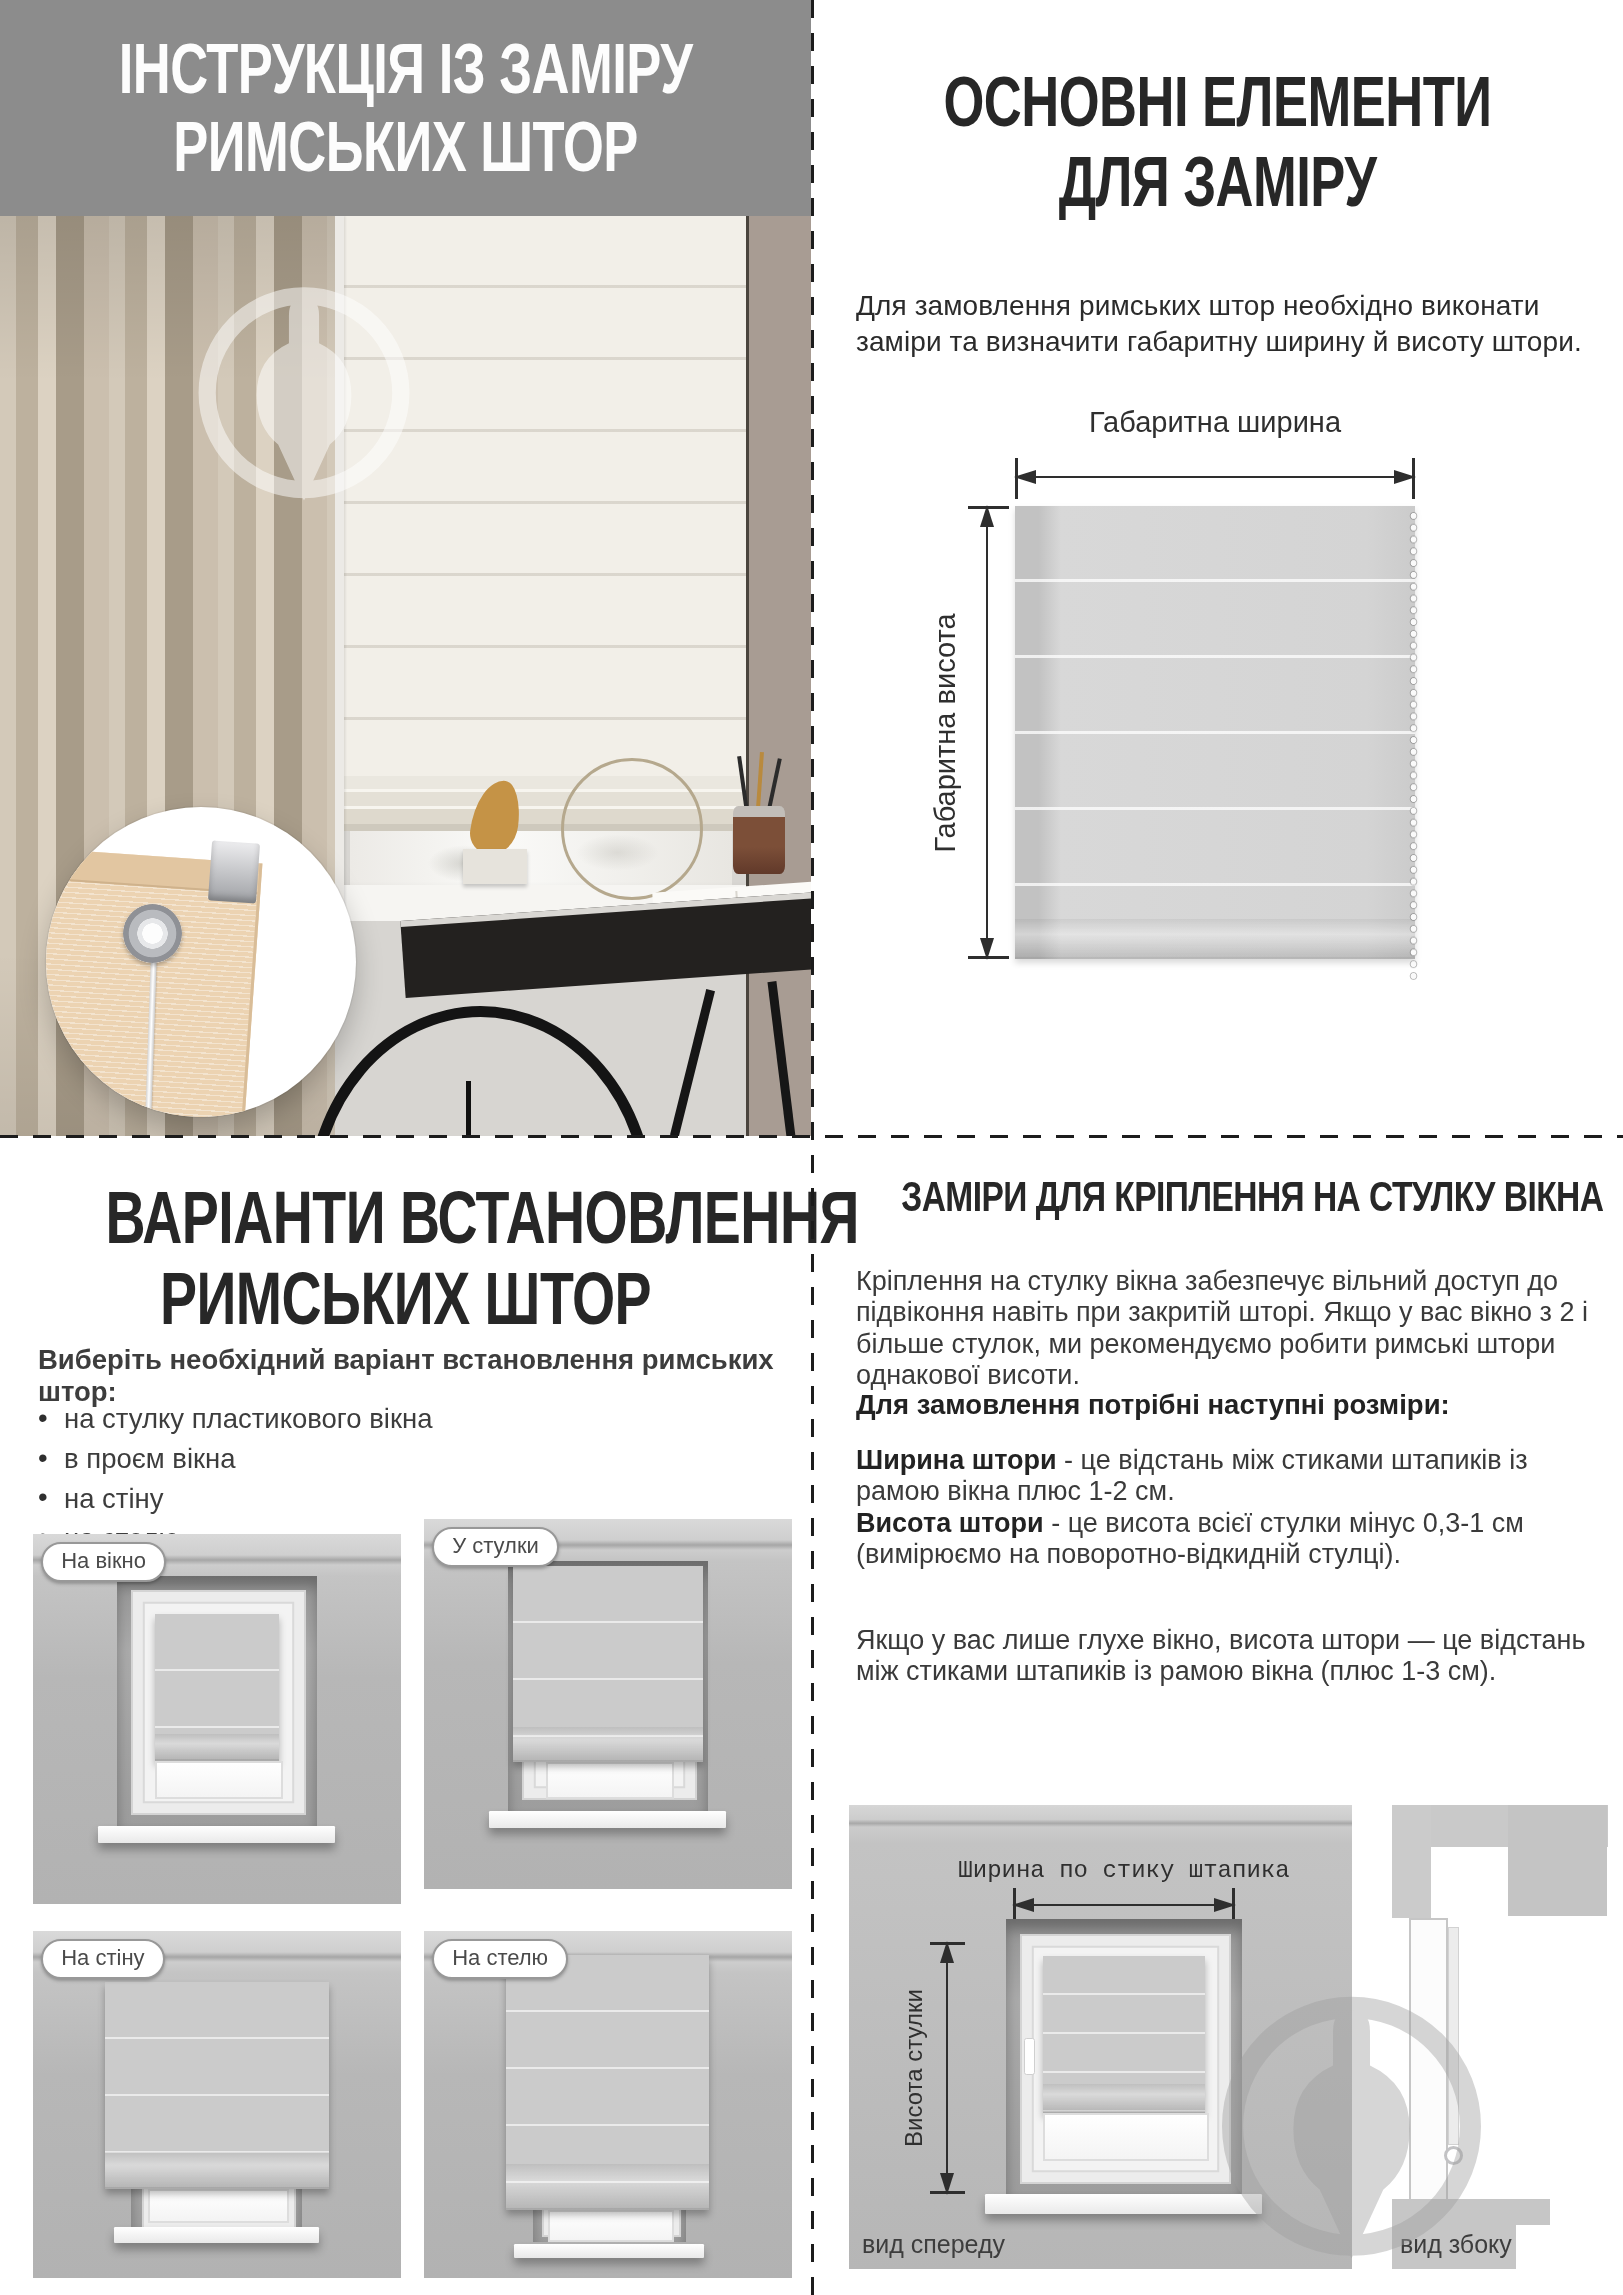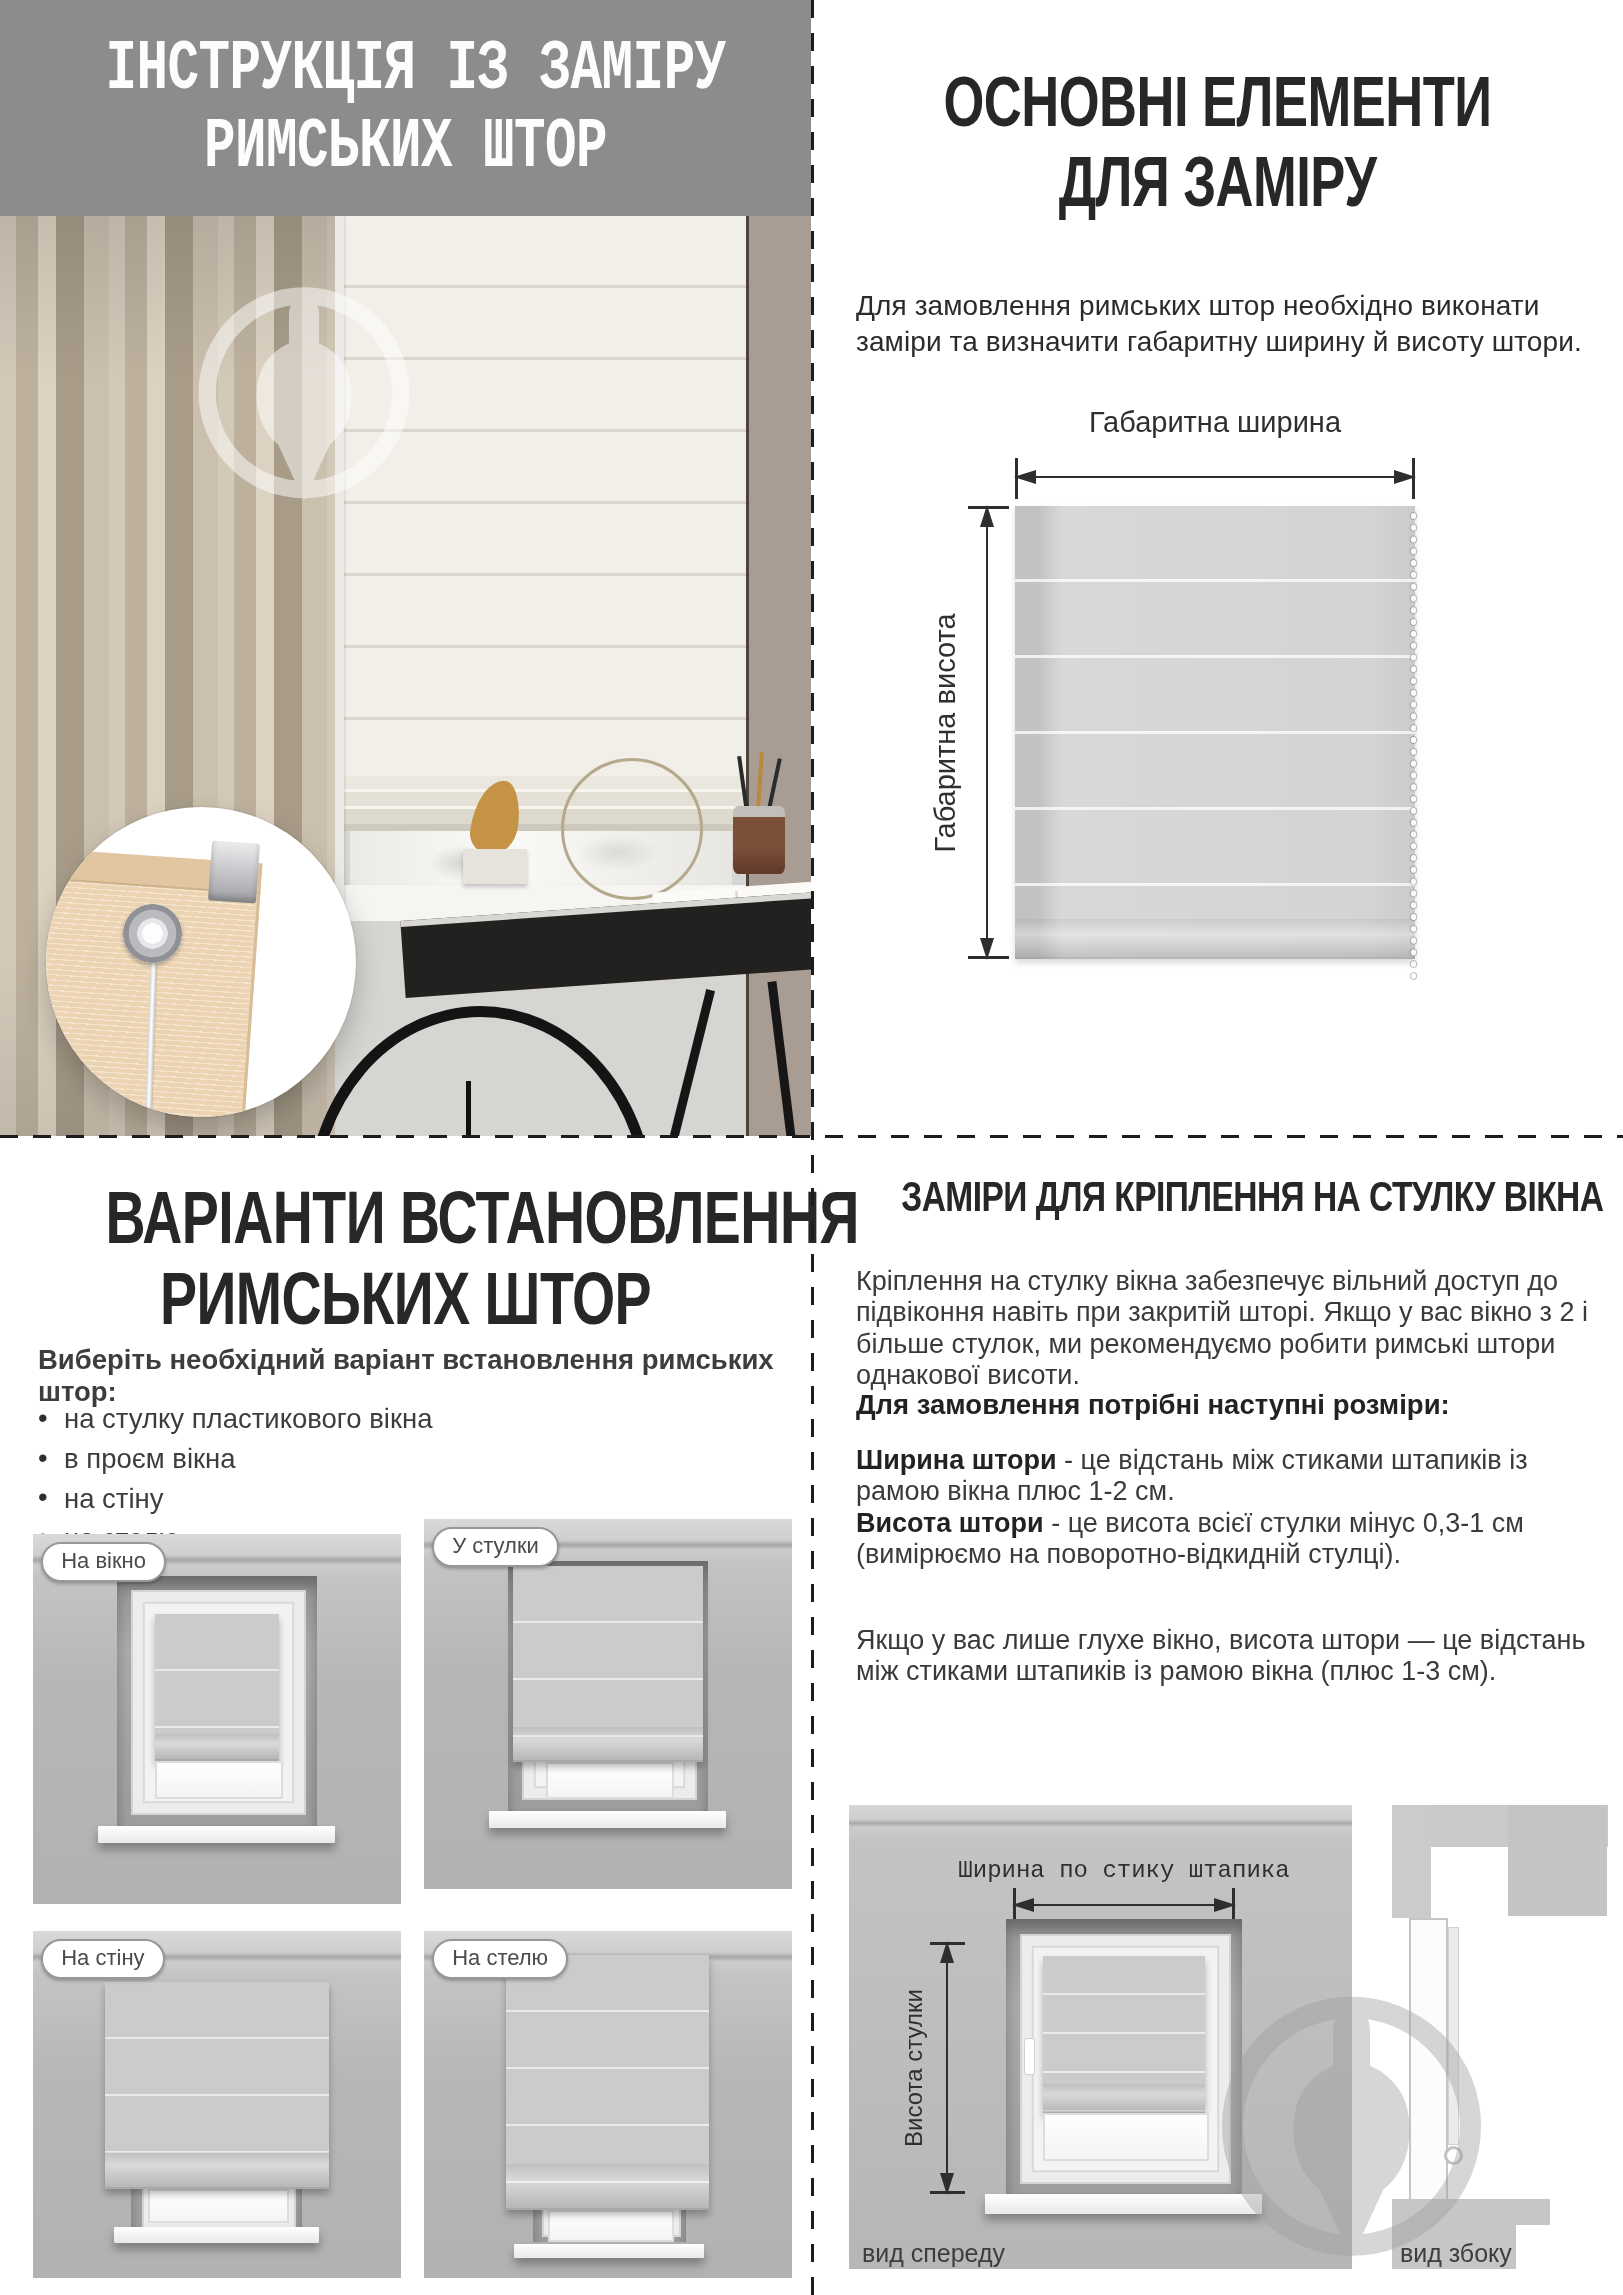--- a/index.html
+++ b/index.html
@@ -13,21 +13,21 @@
   .divider-h { position:absolute; left:0; top:1135px; width:1623px; height:2.6px;
     background:repeating-linear-gradient(90deg,#1c1c1c 0 18.3px, transparent 18.3px 33px); }
 
   
   .cond { text-align:center; color:#272727; font-weight:bold; }
   .cond .ln { display:inline-block; transform:scaleX(.74); transform-origin:50% 50%; white-space:nowrap; letter-spacing:-0.7px; }
   .cond .ln { display:block; }
 
   
   .tl-header { position:absolute; left:0; top:0; width:811px; height:216px; background:#8c8c8c;
-    display:flex; flex-direction:column; justify-content:center;font-family:Liberation Mono, monospace; }
+    display:flex; flex-direction:column; justify-content:center; }
   .tl-header .cond { color:#fdfdfd; font-size:71px; line-height:1.1; }
 
   .photo { position:absolute; left:0; top:216px; width:811px; height:920px; overflow:hidden; background:#d8d6d2; }
   .curtain { position:absolute; left:0; top:0; width:335px; height:100%;
     background:
       linear-gradient(180deg, rgba(0,0,0,.10), rgba(0,0,0,0) 18%, rgba(0,0,0,0) 80%, rgba(0,0,0,.08)),
       repeating-linear-gradient(90deg,#d3c9b9 0 15.7px,#bdb19e 15.7px 38px,#dcd2c2 38px 56px,#a89c89 56px 84px,#cbbfae 84px 109px),
       #c1b5a3; }
   .photo-window-frame { position:absolute; left:327px; top:0; width:17px; height:703px; background:#eceae6; box-shadow:1.3px 0 2.6px rgba(0,0,0,.12); }
   .photo-blind { position:absolute; left:335px; top:0; width:411px; height:576px; background:#f2efe8;
@@ -171,21 +171,21 @@
   .fr-dimv { left:97px; top:137px; height:252px; }
   .fr-dimv .tick-h { width:35px; left:-17.7px; }
   .fr-hlabel { left:65px; top:263px; transform:translate(-50%,-50%) rotate(-90deg); white-space:nowrap; font-size:24px; }
   .front .recess { left:157px; top:114px; width:236px; height:275px; }
   .front .frame  { left:171px; top:129px; width:207px; height:246px; }
   .front .rb     { left:194px; top:151px; width:162px; height:157px; }
   .front .rb::before { background:repeating-linear-gradient(180deg, transparent 0 37px, rgba(255,255,255,.6) 37px 39px); }
   .front .glass  { left:194px; top:308px; width:162px; height:44px; }
   .front .handle { position:absolute; left:175px; top:233px; width:8.5px; height:35px; background:#ffffff; border:1.3px solid #cfcfcf; border-radius:2.6px; }
   .front .sill   { left:136px; top:389px; width:277px; height:19.6px; }
-  .view-caption { position:absolute; left:13px; bottom:1px; font-size:25px; color:#3d3d3d; }
+  .view-caption { position:absolute; left:13px; bottom:10px; font-size:25px; color:#3d3d3d; }
 
   .side { position:absolute; left:580px; top:669px; width:216px; height:464px; }
   .side-ceil   { position:absolute; left:0; top:0; width:216px; height:42px; background:#c9c9c9; }
   .side-rblock { position:absolute; left:116px; top:0; width:99px; height:111px; background:#c4c4c4; }
   .side-jamb   { position:absolute; left:0; top:0; width:39px; height:113px; background:#cbcbcb; }
   .side-winbar { position:absolute; left:17px; top:113px; width:35px; height:281px; background:#fcfcfc; border:2px solid #c6c6c6; }
   .side-blind  { position:absolute; left:56px; top:122px; width:8.5px; height:216px; background:#ececec; border:1.3px solid #d2d2d2; }
   .side-eyelet { position:absolute; left:52px; top:341px; width:13px; height:13px; border-radius:50%; border:3.3px solid #c2c2c4; background:#ffffff; }
   .side-bottom { position:absolute; left:0; top:394px; width:124px; height:70px; background:#c6c6c6; }
   .side-step   { position:absolute; left:124px; top:394px; width:34px; height:26px; background:#c6c6c6; }

